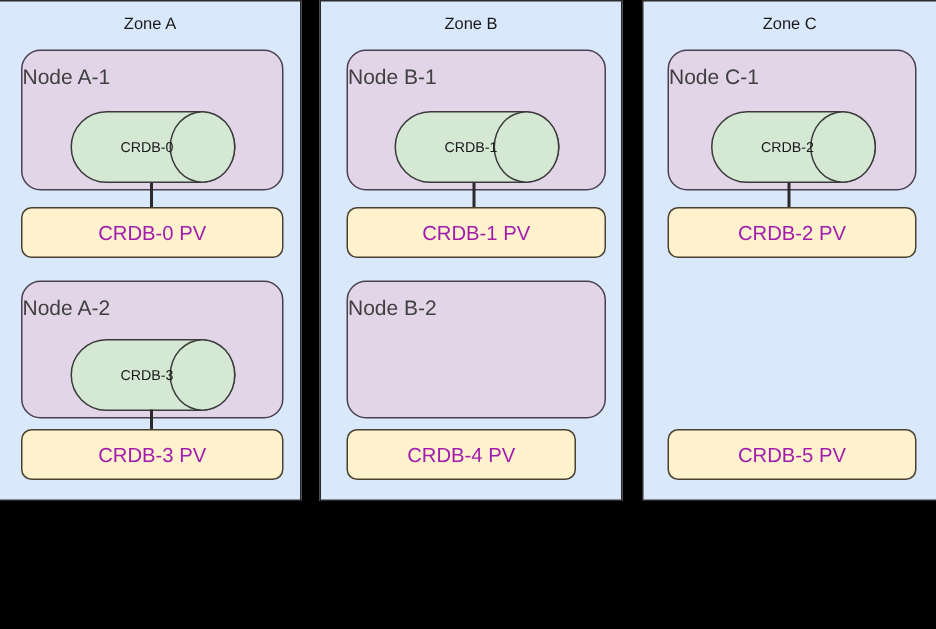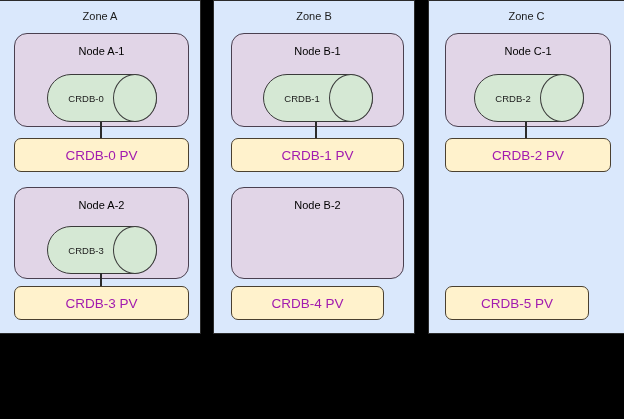--- a/index.html
+++ b/index.html
@@ -55,23 +55,23 @@
     background: #e1d5e7;
     border: 1px solid #4a4050;
     border-radius: 13px;
     box-sizing: border-box;
   }
   .node-title {
     position: absolute;
     top: 9px;
     left: 0;
     right: 0;
-    text-align: center;
-    font-size: 11px;
-    color: #000000;
+    text-align: left;
+    font-size: 14px;
+    color: #404040;
     line-height: 16px;
   }
 
   
   .cylinder {
     position: absolute;
     width: 110px;
     height: 48px;
   }
   .cyl-body {
@@ -91,21 +91,21 @@
     top: 0;
     width: 44px;
     height: 48px;
     background: #d5e8d4;
     border: 1px solid #3a3a3a;
     border-radius: 50%;
     box-sizing: border-box;
   }
   .cyl-label {
     position: absolute;
-    left: 4px;
+    left: 16px;
     top: 0;
     width: 70px;
     height: 48px;
     display: flex;
     align-items: center;
     justify-content: center;
     font-size: 9.5px;
     color: #1a1a1a;
   }
 
@@ -198,16 +198,16 @@
         <div class="cyl-body"></div>
         <div class="cyl-cap"></div>
         <div class="cyl-label">CRDB-2</div>
       </div>
     </div>
 
     <div class="connector" style="left:96px; top:121px; height:17px;"></div>
 
     <div class="pv" style="left:16px; top:137px; width:166px;">CRDB-2 PV</div>
 
-    <div class="pv" style="left:16px; top:285px; width:144px;">CRDB-5 PV</div>
+    <div class="pv" style="left:16px; top:285px; width:166px;">CRDB-5 PV</div>
   </div>
 
 </div>
 
 </body></html>

